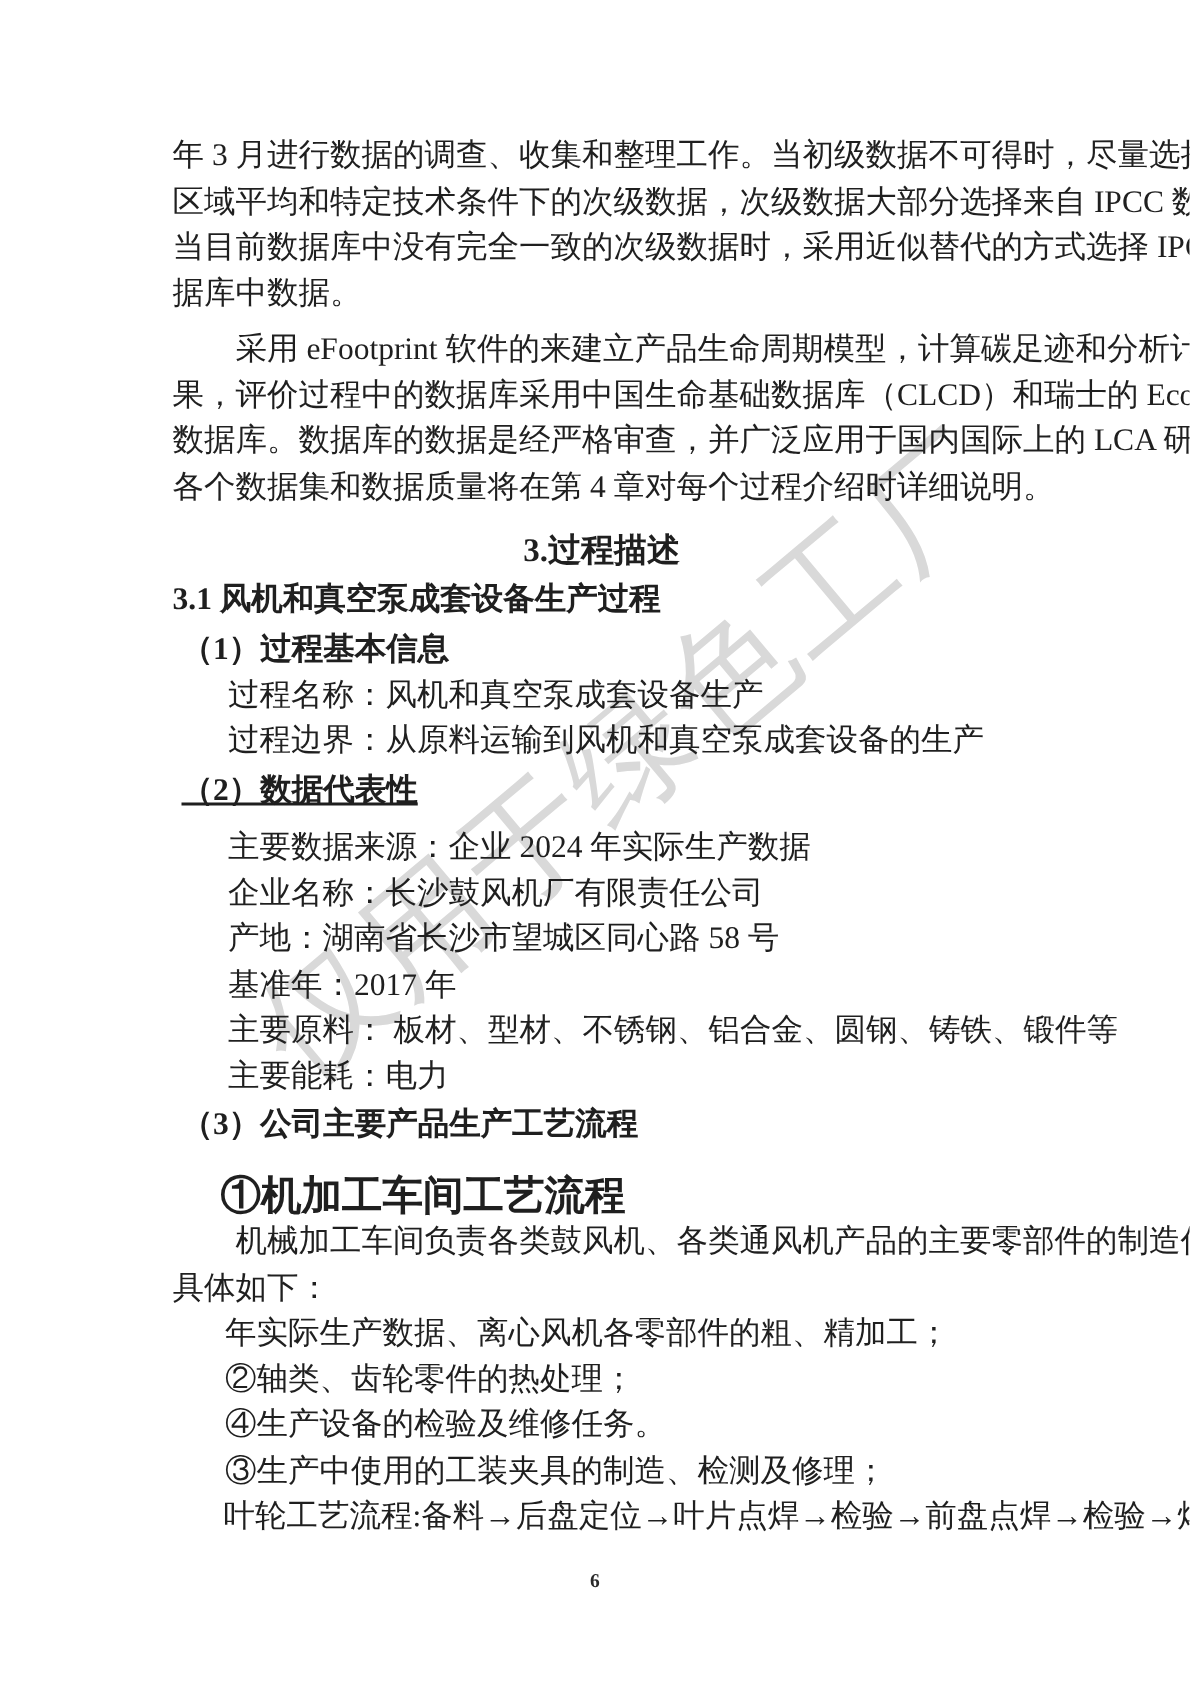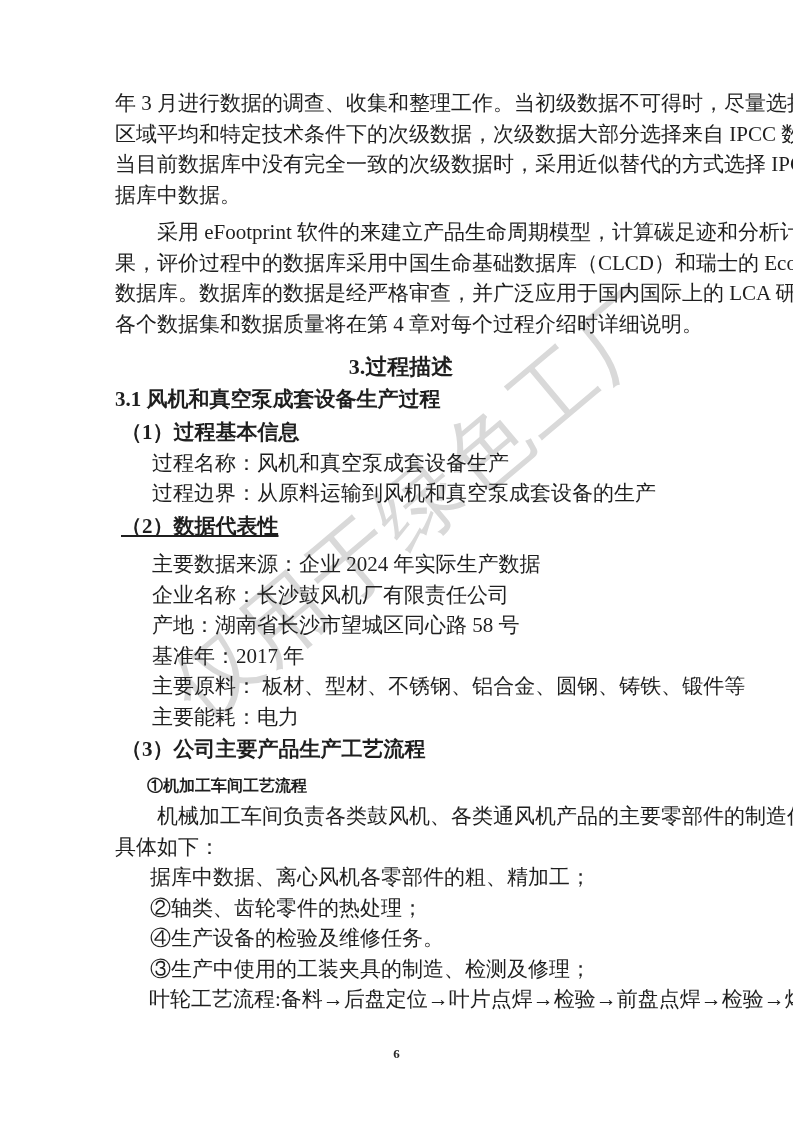--- a/index.html
+++ b/index.html
@@ -54,25 +54,25 @@
     font-size:21px;
     font-weight:bold;
     line-height:30.5px;
     padding-left:6px;
     margin-top:2px;
     white-space:nowrap;
   }
   .subhead.gap-after{margin-bottom:8px;text-decoration:underline;}
   .info{padding-left:37px;}
   .wk-head{
-    font-size:16px;
+    font-size:27px;
     font-weight:bold;
     line-height:30.5px;
     padding-left:32px;
-    margin-top:6px;
+    margin-top:17px;
     white-space:nowrap;
   }
   .item{padding-left:35px;}
   .flowline{padding-left:34px;}
   .page-num{
     position:absolute;
     top:1046px;left:0;
     width:100%;
     text-align:center;
     font-size:13px;
@@ -117,21 +117,21 @@
   <div class="line info">基准年：2017 年</div>
   <div class="line info">主要原料： 板材、型材、不锈钢、铝合金、圆钢、铸铁、锻件等</div>
   <div class="line info">主要能耗：电力</div>
 
   <div class="subhead">（3）公司主要产品生产工艺流程</div>
 
   <div class="wk-head">①机加工车间工艺流程</div>
   <div class="line ind2">机械加工车间负责各类鼓风机、各类通风机产品的主要零部件的制造任务，</div>
   <div class="line">具体如下：</div>
 
-  <div class="line item">据库中数据、离心风机各零部件的粗、精加工；</div>
+  <div class="line item">年实际生产数据、离心风机各零部件的粗、精加工；</div>
   <div class="line item">②轴类、齿轮零件的热处理；</div>
   <div class="line item">④生产设备的检验及维修任务。</div>
   <div class="line item">③生产中使用的工装夹具的制造、检测及修理；</div>
 
   <div class="line flowline">叶轮工艺流程:备料→后盘定位→叶片点焊→检验→前盘点焊→检验→焊接</div>
 
 </div>
 
 <div class="page-num">6</div>
 

